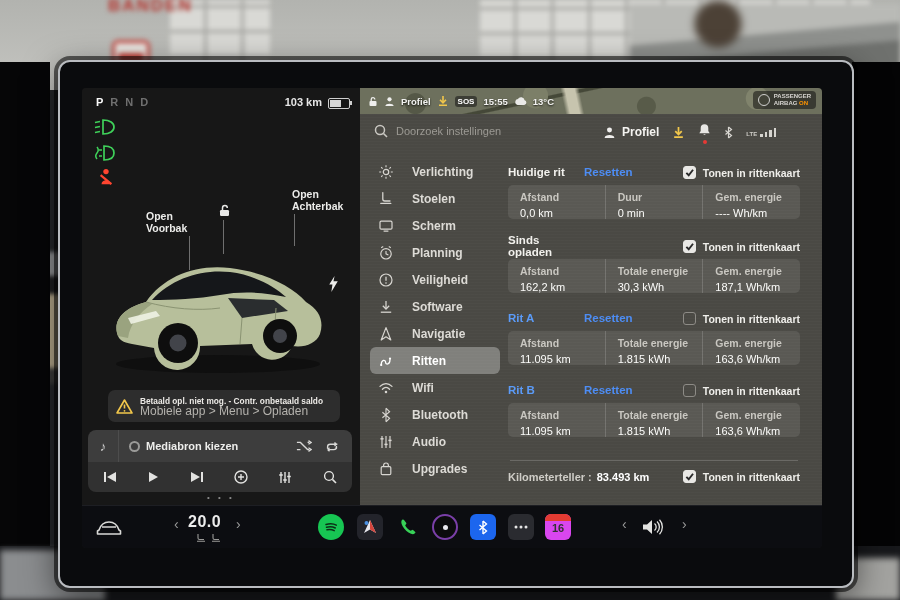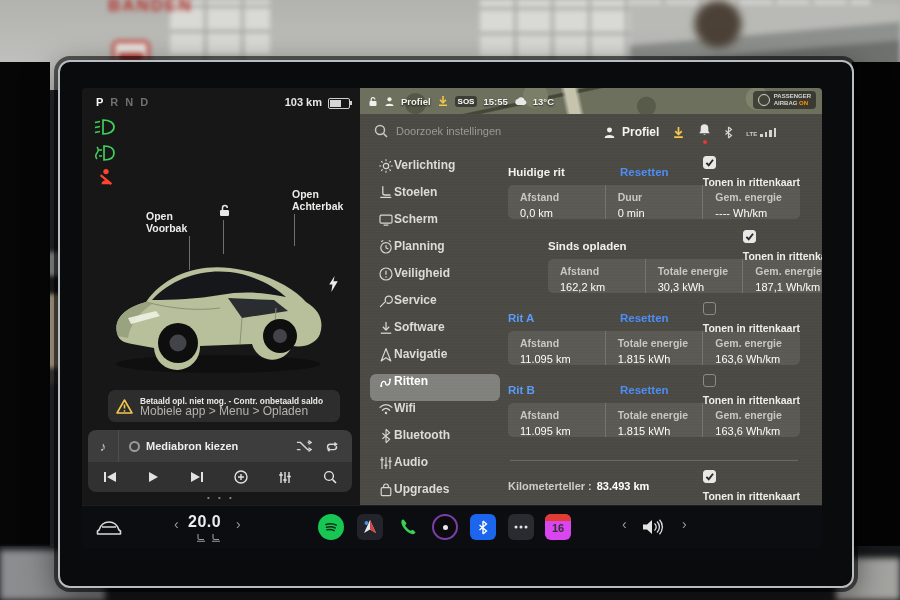--- a/index.html
+++ b/index.html
@@ -82,34 +82,34 @@
   .sh-ph{position:absolute;left:36px;top:11px;font-size:11px;color:#9c9a94;}
   .sh-right{position:absolute;left:243px;top:9px;display:flex;align-items:center;gap:13px;}
   .sh-prof{font-size:12px;font-weight:bold;color:#f4f3f0;}
   .lte{display:flex;align-items:flex-end;gap:2px;}
   .lte span{font-size:6px;color:#cfcdc8;font-weight:bold;margin-right:1px;}
   .lte i{display:block;width:2.5px;background:#d6d4cf;}
   .bell-wrap{position:relative;}
   .bell-dot{position:absolute;left:5px;bottom:-3px;width:4px;height:4px;border-radius:50%;background:#e53935;}
 
   .menu{position:absolute;left:10px;top:44px;width:130px;}
-  .menu-item{display:flex;align-items:flex-start;gap:0;height:27px;padding-left:8px;border-radius:6px;cursor:pointer;}
+  .menu-item{display:flex;align-items:center;gap:18px;height:27px;padding-left:8px;border-radius:6px;cursor:pointer;}
   .menu-item .mi{flex:0 0 16px;}
   .mi-label{font-size:12px;font-weight:bold;color:#dddbd6;white-space:nowrap;}
   .menu-item.selected{background:rgba(255,255,255,.30);}
   .menu-item.selected .mi-label{color:#ffffff;}
 
   .trips{position:absolute;left:148px;top:0;width:296px;height:100%;}
   .trip{position:absolute;left:0;width:292px;}
   .trip-head{display:flex;align-items:center;height:16px;}
-  .trip-title{width:112px;font-size:11.5px;font-weight:bold;color:#f2f1ed;}
+  .trip-title{width:76px;font-size:11.5px;font-weight:bold;color:#f2f1ed;}
   .trip-title.blue{color:#5b9bf8;}
   .trip-reset{flex:1;font-size:11.5px;font-weight:bold;color:#4d8df5;text-decoration:none;cursor:pointer;}
   .trip-reset.hidden{visibility:hidden;}
-  .trip-check{display:flex;align-items:flex-start;gap:7px;flex-direction:column;}
+  .trip-check{display:flex;align-items:flex-end;gap:7px;}
   .cb{width:13px;height:13px;border-radius:3px;border:1.5px solid #8d8b86;box-sizing:border-box;background:transparent;display:flex;align-items:center;justify-content:center;cursor:pointer;}
   .cb svg{display:none;}
   .cb.on{background:#e9e8e5;border-color:#e9e8e5;}
   .cb.on svg{display:block;}
   .cb-lbl{font-size:10.5px;font-weight:bold;color:#efeeea;}
   .trip-table{margin-top:5px;display:flex;background:rgba(255,255,255,.09);border-radius:5px;overflow:hidden;}
   .cell{flex:1;padding:6px 0 0 12px;}
   .cell + .cell{border-left:1px solid rgba(255,255,255,.16);}
   .cl{font-size:10.5px;font-weight:bold;color:#c9c7c1;margin-bottom:4px;}
   .cv{font-size:11px;font-weight:normal;color:#fdfdfb;}
@@ -396,26 +396,20 @@
           <div class="menu-item">
             <svg class="mi" width="16" height="16" viewBox="0 0 20 20">
                 <circle cx="10" cy="10" r="7.5" fill="none" stroke="#d8d6d1" stroke-width="1.5"></circle>
                 <line x1="10" y1="6" x2="10" y2="11" stroke="#d8d6d1" stroke-width="1.6"></line>
                 <circle cx="10" cy="13.8" r="1" fill="#d8d6d1"></circle>
               </svg>
             <span class="mi-label">Veiligheid</span>
           </div>
           <div class="menu-item">
             <svg class="mi" width="16" height="16" viewBox="0 0 20 20">
-                <path d="M3 17 L9.5 10.5 M9.5 10.5 a4.5 4.5 0 1 1 1.8 1.8" fill="none" stroke="#d8d6d1" stroke-width="1.6" stroke-linecap="round"></path>
-              </svg>
-            <span class="mi-label">Service</span>
-          </div>
-          <div class="menu-item">
-            <svg class="mi" width="16" height="16" viewBox="0 0 20 20">
                 <line x1="10" y1="2.5" x2="10" y2="12" stroke="#d8d6d1" stroke-width="1.6"></line>
                 <path d="M6 8.5 L10 12.5 L14 8.5" fill="none" stroke="#d8d6d1" stroke-width="1.6"></path>
                 <line x1="3.5" y1="16.5" x2="16.5" y2="16.5" stroke="#d8d6d1" stroke-width="1.6"></line>
               </svg>
             <span class="mi-label">Software</span>
           </div>
           <div class="menu-item">
             <svg class="mi" width="16" height="16" viewBox="0 0 20 20">
                 <polygon points="10,2 16,17.5 10,13.5 4,17.5" fill="none" stroke="#d8d6d1" stroke-width="1.5" stroke-linejoin="round"></polygon>
               </svg>
@@ -488,21 +482,21 @@
                   <div class="cl">Duur</div>
                   <div class="cv">0 min</div>
                 </div>
               <div class="cell">
                   <div class="cl">Gem. energie</div>
                   <div class="cv">---- Wh/km</div>
                 </div>
             </div>
           </section>
 
-          <section class="trip" style="top:124px;margin-left:40px;">
+          <section class="trip" style="top:124px;">
             <div class="trip-head">
               <span class="trip-title">Sinds opladen</span>
               <a class="trip-reset hidden"></a>
               <span class="trip-check">
                 <span class="cb on">
                     <svg width="11" height="11" viewBox="0 0 14 14">
                       <polyline points="3,7.5 6,10.5 11.5,3.5" fill="none" stroke="#2a2a2a" stroke-width="2.4"></polyline>
                     </svg>
                   </span>
                 <span class="cb-lbl">Tonen in rittenkaart</span>

